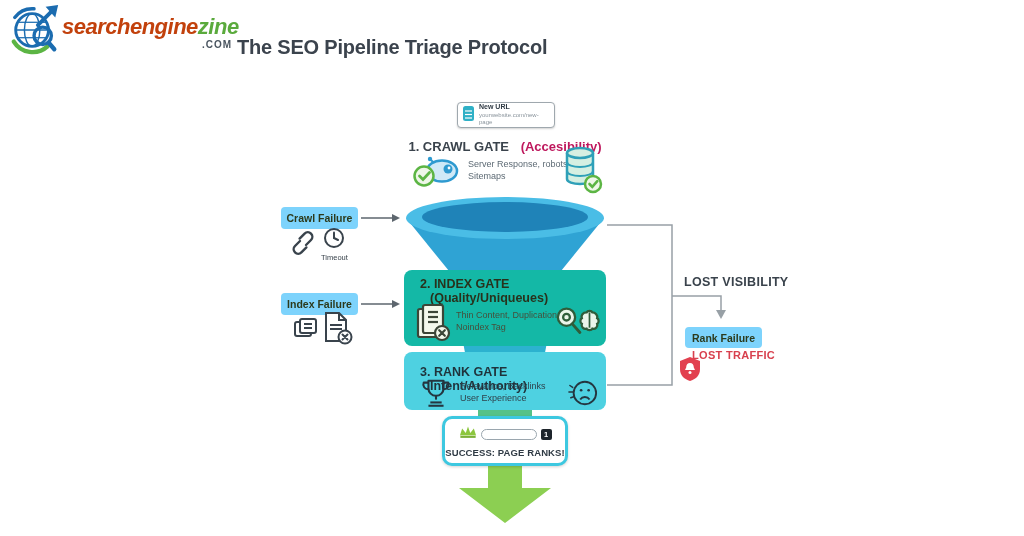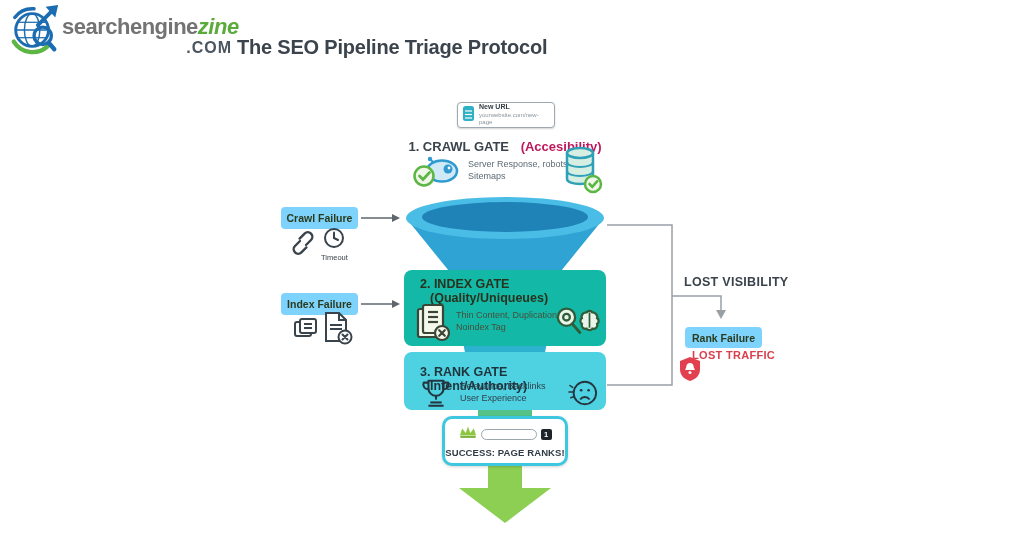--- a/index.html
+++ b/index.html
@@ -7,23 +7,23 @@
   .canvas {
     position:relative; width:1024px; height:536px; background:#ffffff;
     overflow:hidden; font-family:"Liberation Sans", sans-serif;
   }
   .abs { position:absolute; }
 
   
   .logo-wrap { left:8px; top:3px; width:54px; height:54px; z-index:5; }
   .brand { left:62px; top:14px; z-index:5; width:170px; }
   .brand-name { font-size:22px; font-weight:800; letter-spacing:-0.5px; white-space:nowrap; }
-  .brand-primary { color:#737373; }
+  .brand-primary { color:#c2410c;font-style:italic; }
   .brand-secondary { color:#5aaa3c; font-style:italic; }
-  .brand-tld { display:block; text-align:right; font-size:16px; font-weight:700; color:#4a5560; letter-spacing:1px; margin-top:-1px; }
+  .brand-tld { display:block; text-align:right; font-size:10px; font-weight:700; color:#4a5560; letter-spacing:1px; margin-top:-1px; }
   .page-title { left:237px; top:36px; font-size:20px; font-weight:700; color:#3b434d; letter-spacing:-0.2px; z-index:5; }
 
   
   .new-url-card { left:457px; top:102px; width:98px; height:26px; background:#fff;
     border:1px solid #9fa8ae; border-radius:4px; box-shadow:0 1px 2px rgba(0,0,0,.18);
     display:flex; align-items:center; padding:2px 4px; gap:4px; z-index:4; }
   .new-url-texts { display:flex; flex-direction:column; line-height:1.25; }
   .new-url-label { font-size:7px; font-weight:700; color:#2f3a44; }
   .new-url-url { font-size:6px; color:#8a949c; }
 

